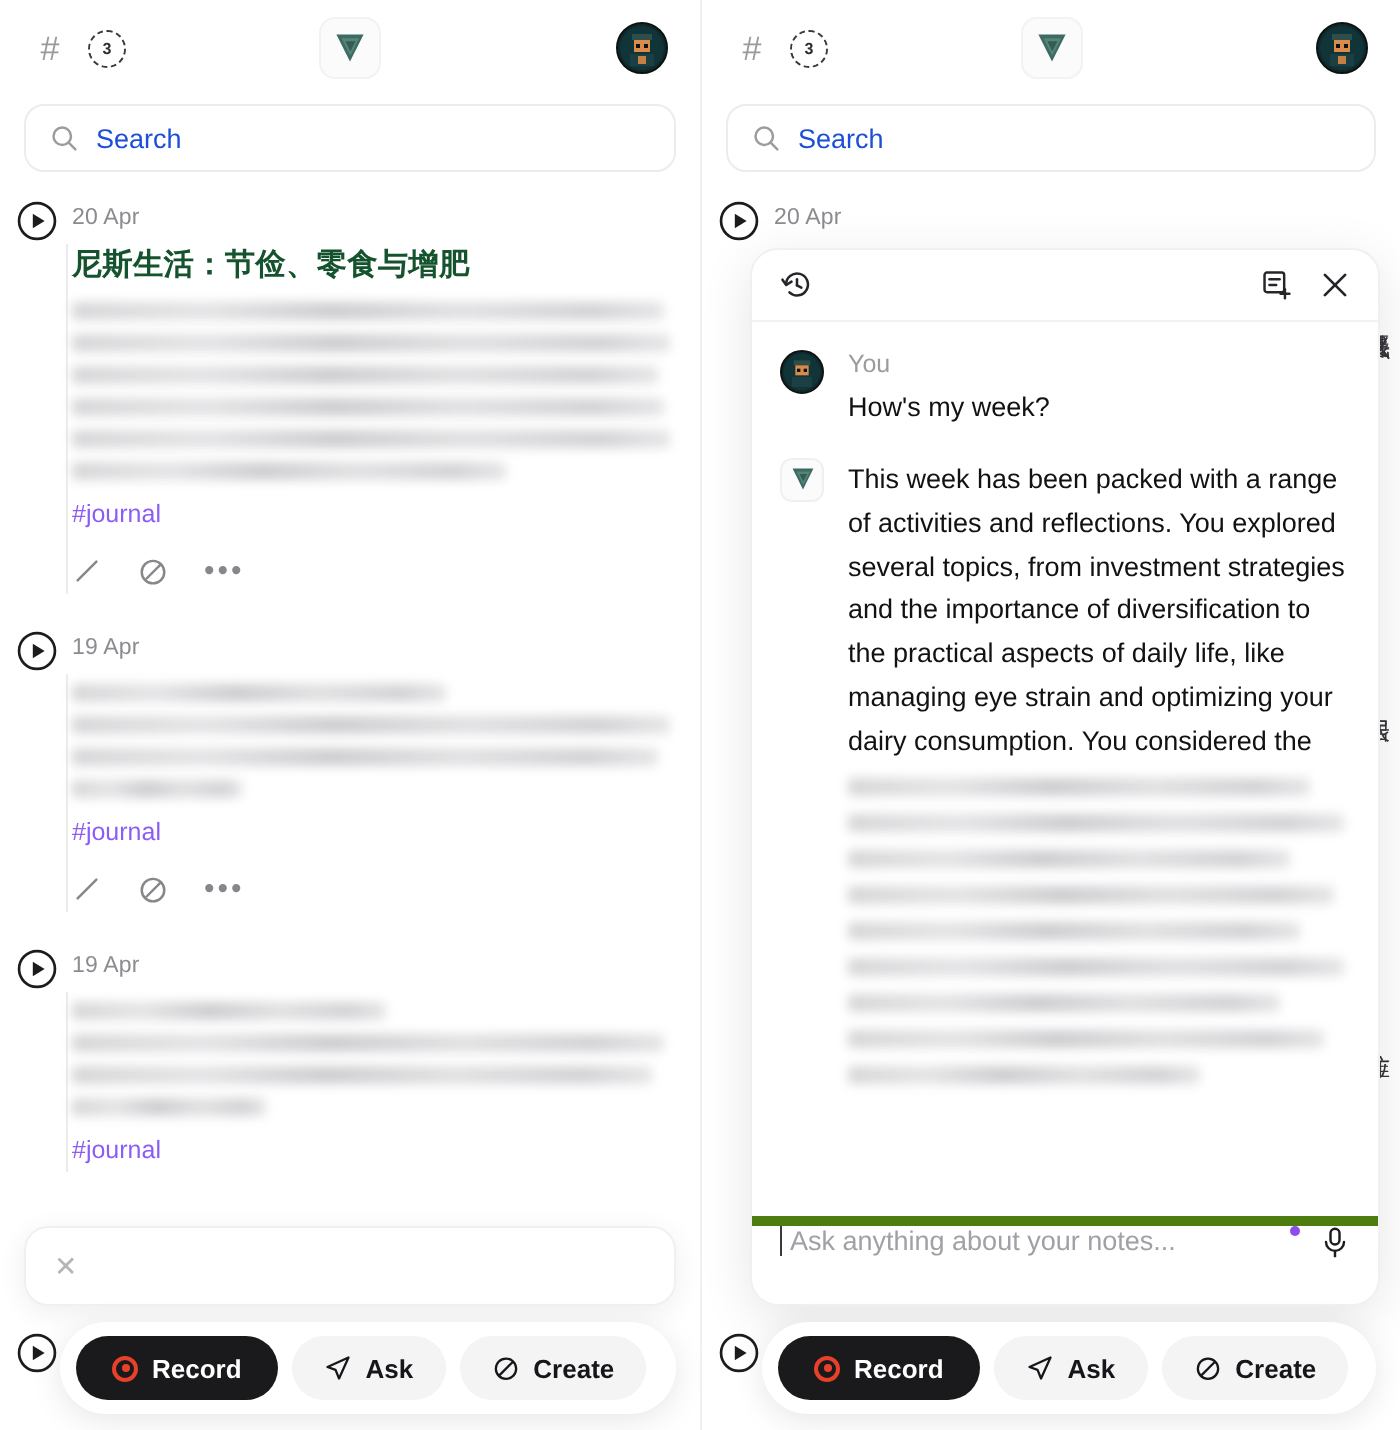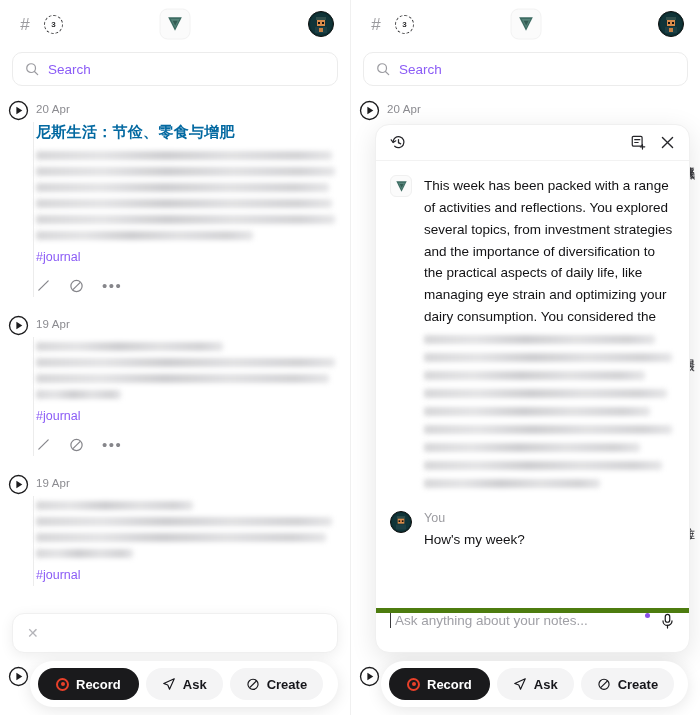--- a/index.html
+++ b/index.html
@@ -57,38 +57,38 @@
 
   
   .searchbar {
     margin: 4px 12px 0 12px;
     height: 34px; border-radius: 10px;
     border: 1px solid #ececec;
     background: #fff;
     display: flex; align-items: center;
     padding: 0 12px; gap: 9px;
   }
-  .search-ph { color: #8b5cf6; font-size: 13.5px; }
+  .search-ph { color: #1d4ed8; font-size: 13.5px; }
   .mag { width: 14px; height: 14px; flex: none; }
 
   
   .feed { padding: 14px 12px 0 12px; position: relative; }
   .entry { position: relative; padding-left: 24px; margin-bottom: 22px; }
   .play {
     position: absolute; left: -4px; top: 0px;
     width: 21px; height: 21px;
   }
   .entry-rail {
     position: absolute; left: 21px; top: 22px; bottom: -4px;
     width: 1px; background: #ececec;
   }
   .entry-date { font-size: 11.5px; color: #8b8b90; padding-top: 3px; letter-spacing: .1px; }
   .entry-title {
     font-family: "DejaVu Sans", sans-serif;
-    font-size: 15px; font-weight: bold; color: #0369a1;
+    font-size: 15px; font-weight: bold; color: #14532d;
     margin-top: 8px; letter-spacing: .3px;
   }
   .blur-body { margin-top: 9px; }
   .bl {
     height: 9px; border-radius: 2px; margin-bottom: 7px;
     background: linear-gradient(90deg,#d3d3d5 0%,#e2e2e4 22%,#c9c9cc 44%,#dedee0 66%,#cfcfd2 88%,#e4e4e6 100%);
     filter: blur(2.6px); opacity: .92;
   }
   .entry-tag { font-size: 12.5px; color: #8b5cf6; margin-top: 10px; }
   .entry-actions { display: flex; align-items: center; gap: 18px; margin-top: 14px; color: #86868b; }
@@ -386,20 +386,38 @@
           <line x1="13.2" y1="11.3" x2="13.2" y2="16" stroke="#26262a" stroke-width="1.3" stroke-linecap="round"></line>
           <line x1="10.9" y1="13.6" x2="15.6" y2="13.6" stroke="#26262a" stroke-width="1.3" stroke-linecap="round"></line>
         </svg>
         <svg width="15" height="15" viewBox="0 0 16 16">
           <line x1="2.6" y1="2.6" x2="13.4" y2="13.4" stroke="#26262a" stroke-width="1.45" stroke-linecap="round"></line>
           <line x1="13.4" y1="2.6" x2="2.6" y2="13.4" stroke="#26262a" stroke-width="1.45" stroke-linecap="round"></line>
         </svg>
       </div>
 
       <div class="chat-body">
+        <div class="msg">
+          <div class="msg-av">
+            <svg viewBox="0 0 24 24" width="20" height="20">
+              <rect width="24" height="24" fill="#0c2a2d"></rect>
+              <circle cx="12" cy="12" r="11" fill="#103438"></circle>
+              <rect x="7" y="5" width="10" height="3" fill="#2f4d4a"></rect>
+              <rect x="8" y="8" width="8" height="6" fill="#d98b4a"></rect>
+              <rect x="9" y="10" width="2" height="2" fill="#10100f"></rect>
+              <rect x="13" y="10" width="2" height="2" fill="#10100f"></rect>
+              <rect x="6" y="15" width="12" height="6" fill="#1c3f44"></rect>
+            </svg>
+          </div>
+          <div class="msg-col">
+            <div class="msg-name">You</div>
+            <div class="msg-text">How's my week?</div>
+          </div>
+        </div>
+
         <div class="msg">
           <div class="msg-av bot">
             <svg width="13" height="13" viewBox="0 0 20 20">
               <path d="M2 2 L18 2 L10 18 Z" fill="#3c6b62"></path>
               <path d="M5 4.2 L15.4 4.2 L10.2 14.6 Z" fill="#56847a"></path>
               <path d="M7.3 6.1 L13.2 6.1 L10.2 12 Z" fill="#335c53"></path>
             </svg>
           </div>
           <div class="msg-col">
             <div class="msg-text">This week has been packed with a range of activities and reflections. You explored several topics, from investment strategies and the importance of diversification to the practical aspects of daily life, like managing eye strain and optimizing your dairy consumption. You considered the</div>
@@ -409,38 +427,20 @@
               <div class="bl" style="width:88%"></div>
               <div class="bl" style="width:97%"></div>
               <div class="bl" style="width:90%"></div>
               <div class="bl" style="width:99%"></div>
               <div class="bl" style="width:86%"></div>
               <div class="bl" style="width:95%"></div>
               <div class="bl" style="width:70%"></div>
             </div>
           </div>
         </div>
-
-        <div class="msg">
-          <div class="msg-av">
-            <svg viewBox="0 0 24 24" width="20" height="20">
-              <rect width="24" height="24" fill="#0c2a2d"></rect>
-              <circle cx="12" cy="12" r="11" fill="#103438"></circle>
-              <rect x="7" y="5" width="10" height="3" fill="#2f4d4a"></rect>
-              <rect x="8" y="8" width="8" height="6" fill="#d98b4a"></rect>
-              <rect x="9" y="10" width="2" height="2" fill="#10100f"></rect>
-              <rect x="13" y="10" width="2" height="2" fill="#10100f"></rect>
-              <rect x="6" y="15" width="12" height="6" fill="#1c3f44"></rect>
-            </svg>
-          </div>
-          <div class="msg-col">
-            <div class="msg-name">You</div>
-            <div class="msg-text">How's my week?</div>
-          </div>
-        </div>
       </div>
 
       <div class="chat-input">
         <div class="ci-caret"></div>
         <div class="ci-ph">Ask anything about your notes...</div>
         <div class="ci-dot"></div>
         <svg class="mic" viewBox="0 0 16 18">
           <rect x="5.6" y="1.4" width="4.8" height="8.4" rx="2.4" fill="none" stroke="#1c1c1e" stroke-width="1.3"></rect>
           <path d="M3.2 8.4 A4.8 4.8 0 0 0 12.8 8.4" fill="none" stroke="#1c1c1e" stroke-width="1.3" stroke-linecap="round"></path>
           <line x1="8" y1="13.2" x2="8" y2="16" stroke="#1c1c1e" stroke-width="1.3" stroke-linecap="round"></line>

